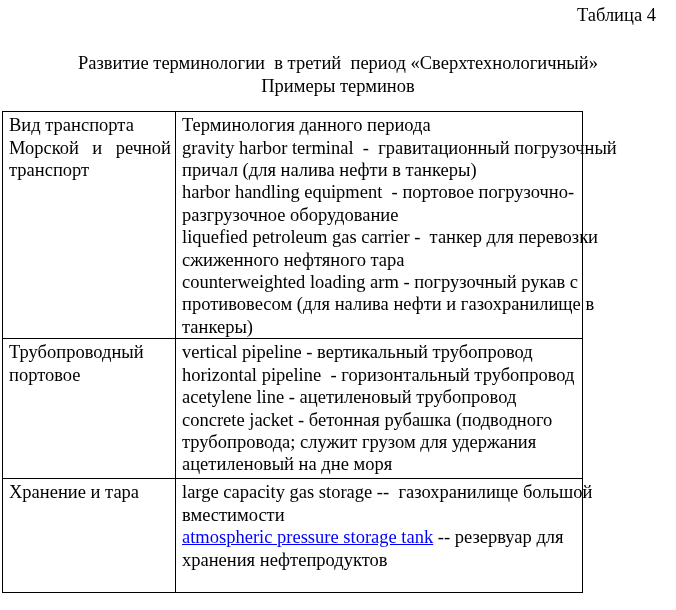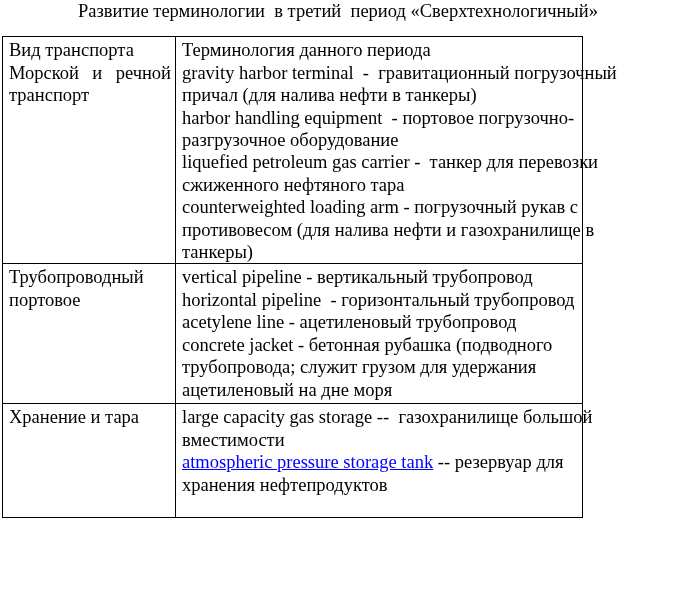--- a/index.html
+++ b/index.html
@@ -14,20 +14,21 @@
     color: #000000;
     overflow: hidden;
   }
   .doc-label {
     margin-top: 4px;
     padding-right: 20px;
     text-align: right;
     white-space: pre;
   }
   .doc-title {
+    margin-top: 26px;
     text-align: center;
   }
   .doc-title .title-line { white-space: pre; }
   table.term-table {
     margin: 14px 0 0 2px;
     width: 581px;
     border-collapse: collapse;
     table-layout: fixed;
   }
   table.term-table td {
@@ -47,23 +48,25 @@
     color: var(--link-color, #0000ff);
     text-decoration: underline;
     cursor: pointer;
   }
 </style>
 </head>
 <body>
 
 <div class="page">
 
+  <div class="doc-label">Таблица 4</div>
 
   <div class="doc-title">
     <div class="title-line">Развитие терминологии  в третий  период «Сверхтехнологичный»</div>
+    <div class="title-line">Примеры терминов</div>
   </div>
 
   <table class="term-table">
     <tbody>
       <tr>
         <td class="left-cell">
             <div class="para">Вид транспорта</div>
             <div class="para">Морской и речной транспорт</div>
           </td>
         <td class="right-cell">

